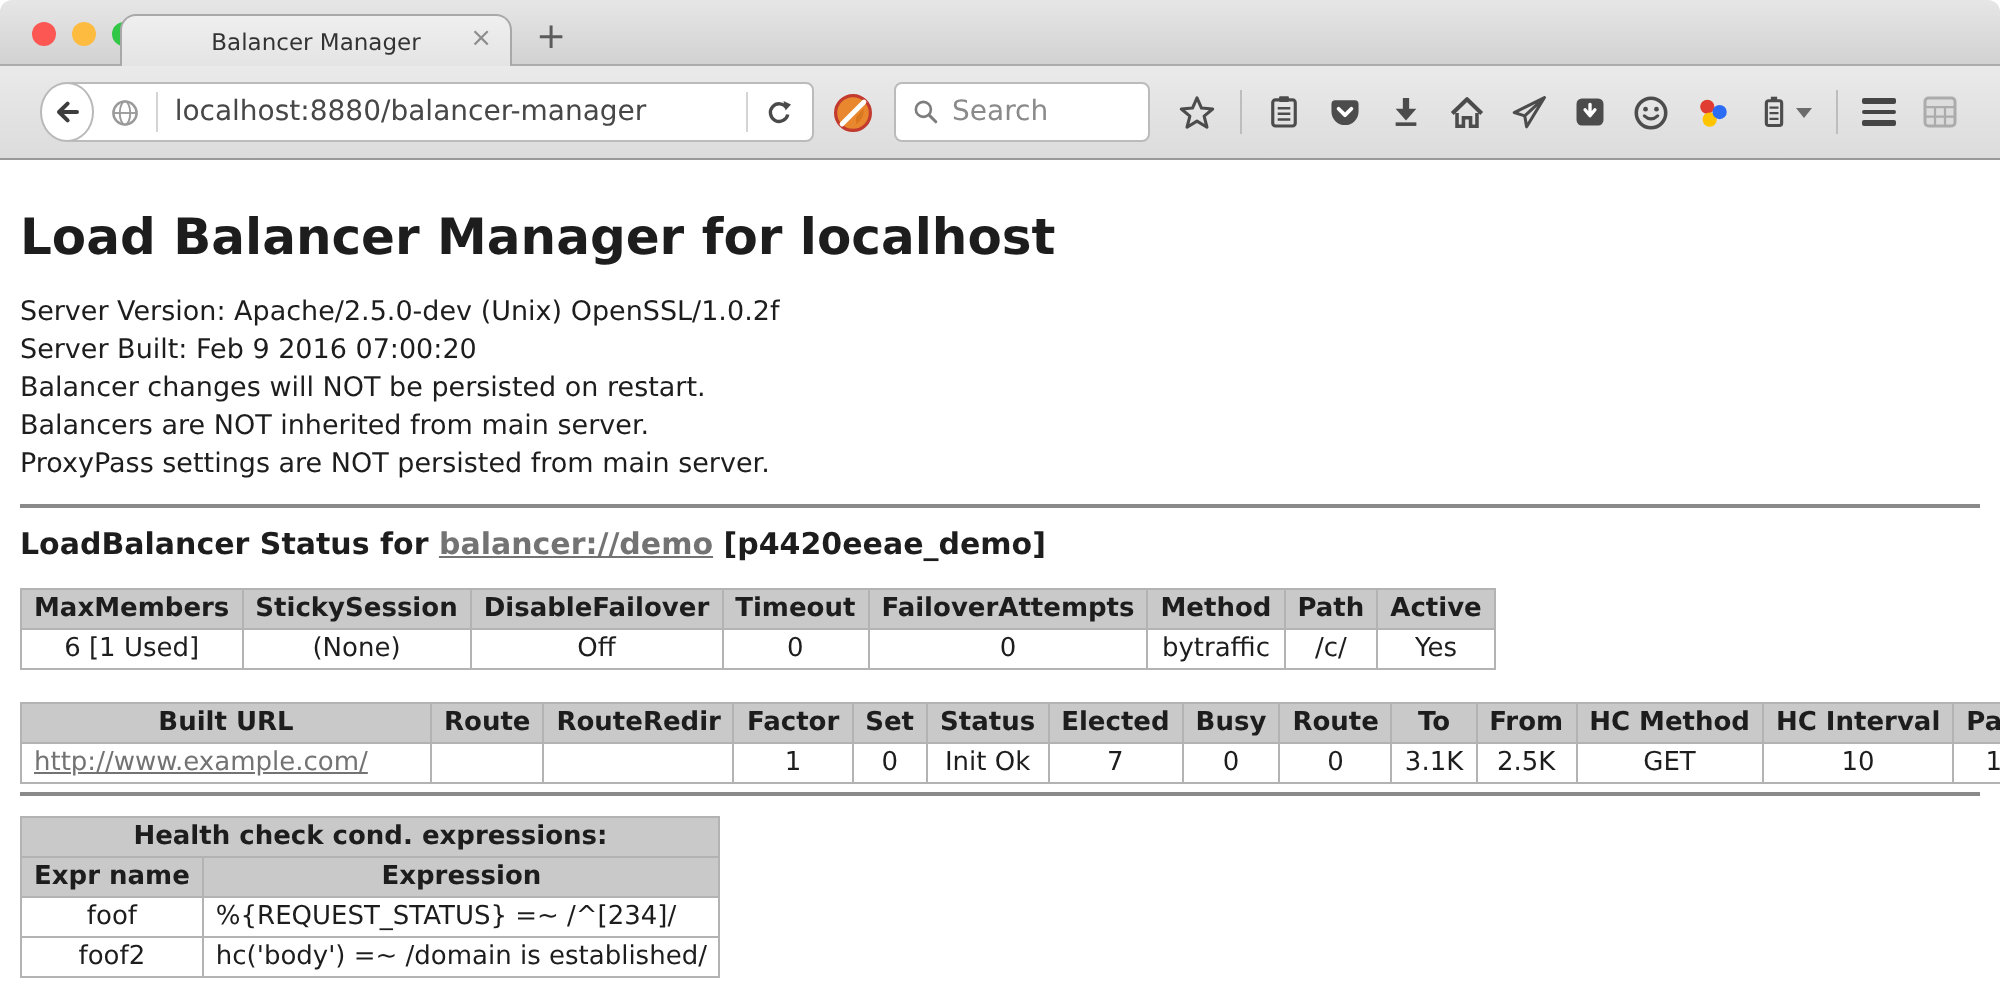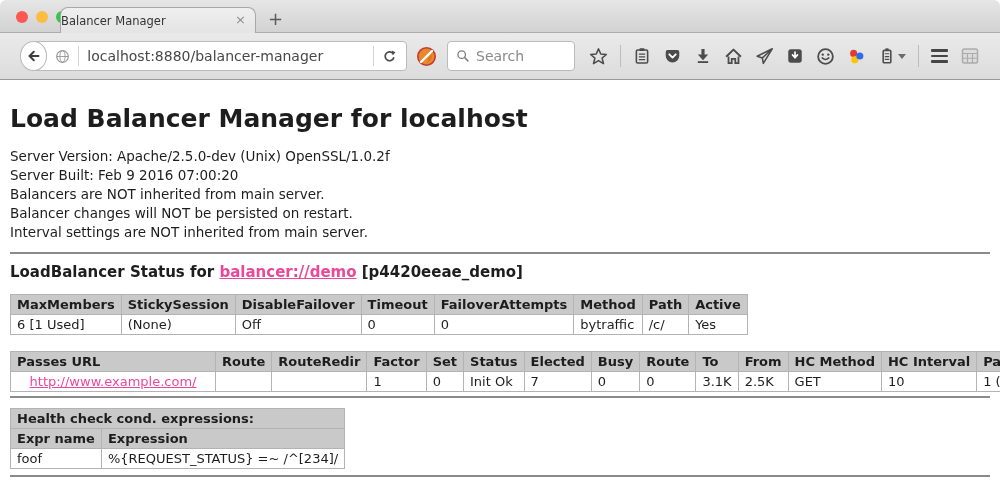--- a/index.html
+++ b/index.html
@@ -9,21 +9,21 @@
   .window { width:1000px; height:491px; display:flex; flex-direction:column; }
 
   
   .titlebar { height:33px; background:linear-gradient(#e6e6e6,#d2d2d2);
     border-bottom:1px solid #acacac; border-radius:6px 6px 0 0;
     display:flex; align-items:flex-end; position:relative; flex:0 0 33px; }
   .traffic { position:absolute; left:16px; top:11px; display:flex; gap:8px; }
   .traffic span { width:12px; height:12px; border-radius:50%; display:block; }
   .tab { margin-left:60px; width:196px; height:26px; margin-bottom:-1px;
     background:linear-gradient(#efefef,#e4e4e4); border:1px solid #a8a8a8; border-bottom:none;
-    border-radius:8px 8px 0 0; display:flex; align-items:center; 
+    border-radius:8px 8px 0 0; display:flex; align-items:center; justify-content:center;
     position:relative; font-size:11.5px; color:#333; }
   .tab-close { position:absolute; right:9px; top:5px; color:#8d8d8d; font-size:13px; line-height:13px; }
   .newtab { font-size:18px; color:#5b5b5b; margin:0 0 4px 12px; line-height:18px; }
 
   
   .navbar { height:47px; flex:0 0 47px; background:linear-gradient(#eaeaea,#dcdcdc);
     border-bottom:1px solid #999; display:flex; align-items:center; padding:0 20px; }
   .backbtn { width:30px; height:30px; border-radius:50%; background:#fff; border:1px solid #b9b9b9;
     display:flex; align-items:center; justify-content:center; z-index:2; }
   .urlbar { height:30px; width:412px; margin-left:-15px; background:#fff; border:1px solid #bbb;
@@ -47,30 +47,30 @@
 
   
   .page { background:#fff; padding:4px 10px; color:#1d1d1d; flex:1; }
   h1 { font-size:25px; font-weight:bold; margin:20px 0 14px 0; letter-spacing:0; }
   .info { font-size:13.5px; line-height:19px; }
   hr { border:none; border-top:2px solid #8a8a8a; margin:0; }
   .hr1 { margin-top:10px; }
   .hr2 { margin-top:4px; }
   .hr3 { margin-top:6px; }
   h3.status { font-size:15px; font-weight:bold; margin:9px 0 13px 0; }
-  a { color:#ec4899; text-decoration:underline; }
+  a { color:#737373; text-decoration:underline; }
   h3.status a { font-weight:bold; }
 
   table.grid { border-collapse:collapse; border:1px solid #848484; font-size:13px; }
-  .grid th, .grid td { border:1px solid #b3b3b3; padding:2px 6px; text-align:left;
+  .grid th, .grid td { border:1px solid #b3b3b3; padding:2px 6px; text-align:center;
     height:20px; white-space:nowrap; }
   .grid th { background:#c9c9c9; font-weight:bold; }
   .balancer-table { width:616px; margin-bottom:16px; }
   .worker-table { width:960px; }
-  .worker-table td:first-child { text-align:center; min-width:205px; }
+  .worker-table td:first-child { text-align:left; min-width:205px; }
   .health-table { width:311px; margin-top:10px; }
   .health-table td.expr { text-align:left; }
   .health-table td.name { width:80px; }
 </style>
 </head>
 <body>
 
 <div class="window">
 
   <div class="titlebar">
@@ -203,23 +203,23 @@
       </div>
     </div>
   </div>
 
   <div class="page">
     <h1>Load Balancer Manager for localhost</h1>
 
     <div class="info">
       <div>Server Version: Apache/2.5.0-dev (Unix) OpenSSL/1.0.2f</div>
       <div>Server Built: Feb 9 2016 07:00:20</div>
+      <div>Balancer changes will NOT be persisted on restart.</div>
       <div>Balancers are NOT inherited from main server.</div>
-      <div>Balancer changes will NOT be persisted on restart.</div>
-      <div>Interval settings are NOT inherited from main server.</div>
+      <div>ProxyPass settings are NOT persisted from main server.</div>
     </div>
 
     <hr class="hr1">
 
     <h3 class="status"><span>LoadBalancer Status for </span><a href="#">balancer://demo</a><span> [p4420eeae_demo]</span></h3>
 
     <table class="grid balancer-table">
       <tbody>
           <tr>
             <th>MaxMembers</th>
@@ -240,21 +240,21 @@
             <td>bytraffic</td>
             <td>/c/</td>
             <td>Yes</td>
           </tr>
     </tbody>
       </table>
 
     <table class="grid worker-table">
       <tbody>
           <tr>
-            <th>Passes URL</th>
+            <th>Built URL</th>
             <th>Route</th>
             <th>RouteRedir</th>
             <th>Factor</th>
             <th>Set</th>
             <th>Status</th>
             <th>Elected</th>
             <th>Busy</th>
             <th>Route</th>
             <th>To</th>
             <th>From</th>
@@ -289,18 +289,22 @@
         <th colspan="2">Health check cond. expressions:</th>
       </tr>
       <tr>
         <th>Expr name</th>
         <th>Expression</th>
       </tr>
       <tr>
         <td class="name">foof</td>
         <td class="expr">%{REQUEST_STATUS} =~ /^[234]/</td>
       </tr>
+      <tr>
+        <td class="name">foof2</td>
+        <td class="expr">hc('body') =~ /domain is established/</td>
+      </tr>
     </tbody>
       </table>
 
     <hr class="hr3">
   </div>
 </div>
 
 </body></html>

